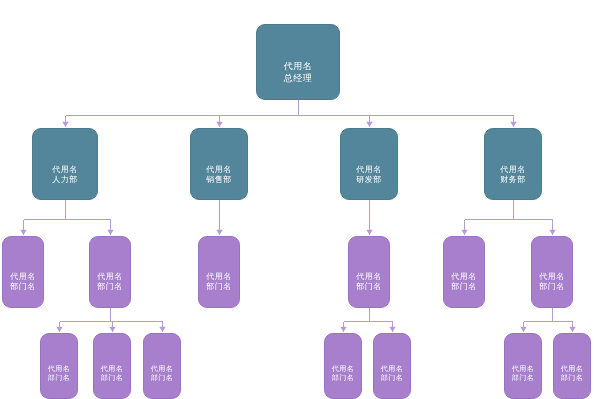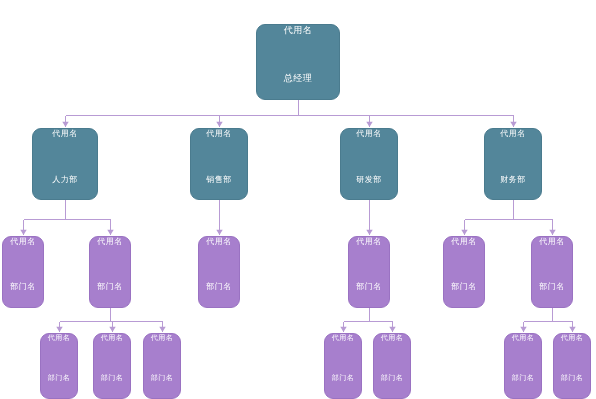--- a/index.html
+++ b/index.html
@@ -26,21 +26,21 @@
     height: 399px;
     pointer-events: none;
   }
   .node {
     position: absolute;
     box-sizing: border-box;
     border-radius: 9px;
     display: flex;
     flex-direction: column;
     align-items: center;
-    justify-content: space-between;
+    justify-content: flex-end;
     color: #ffffff;
     text-align: center;
     line-height: 1.32;
     letter-spacing: 0.5px;
     overflow: hidden;
   }
   .node.teal {
     background: #53869a;
     border: 1px solid #4a7b8e;
   }

